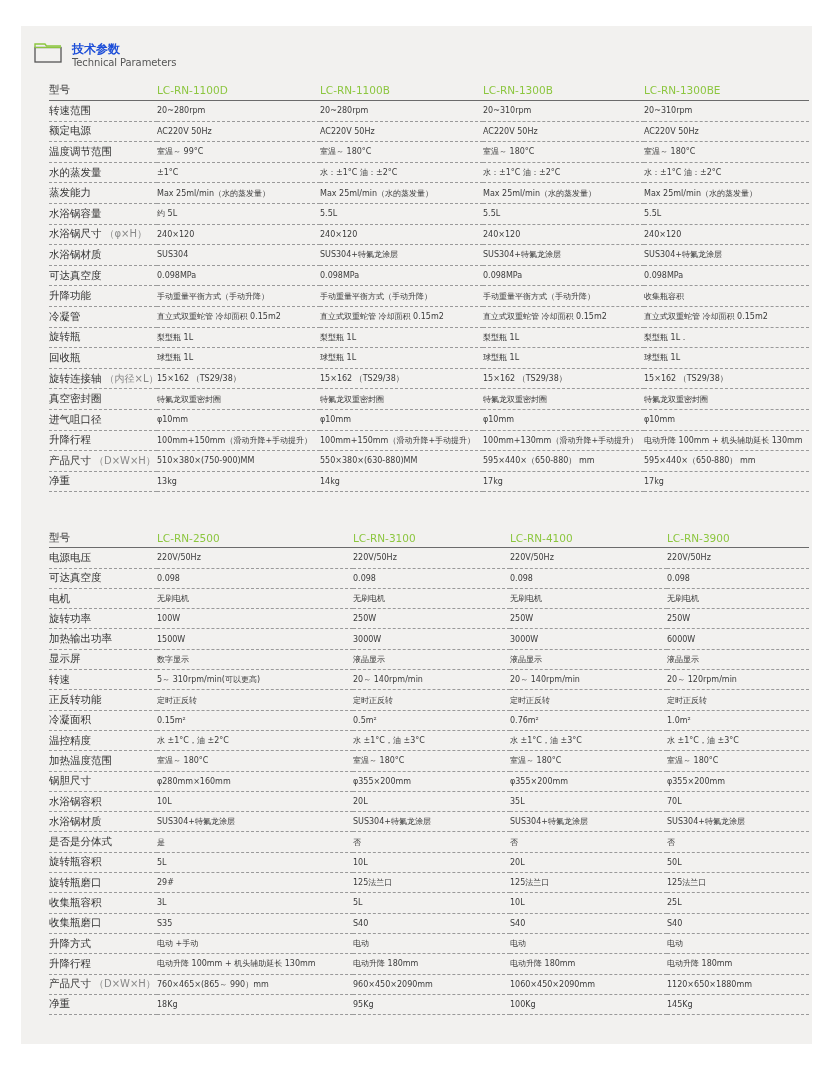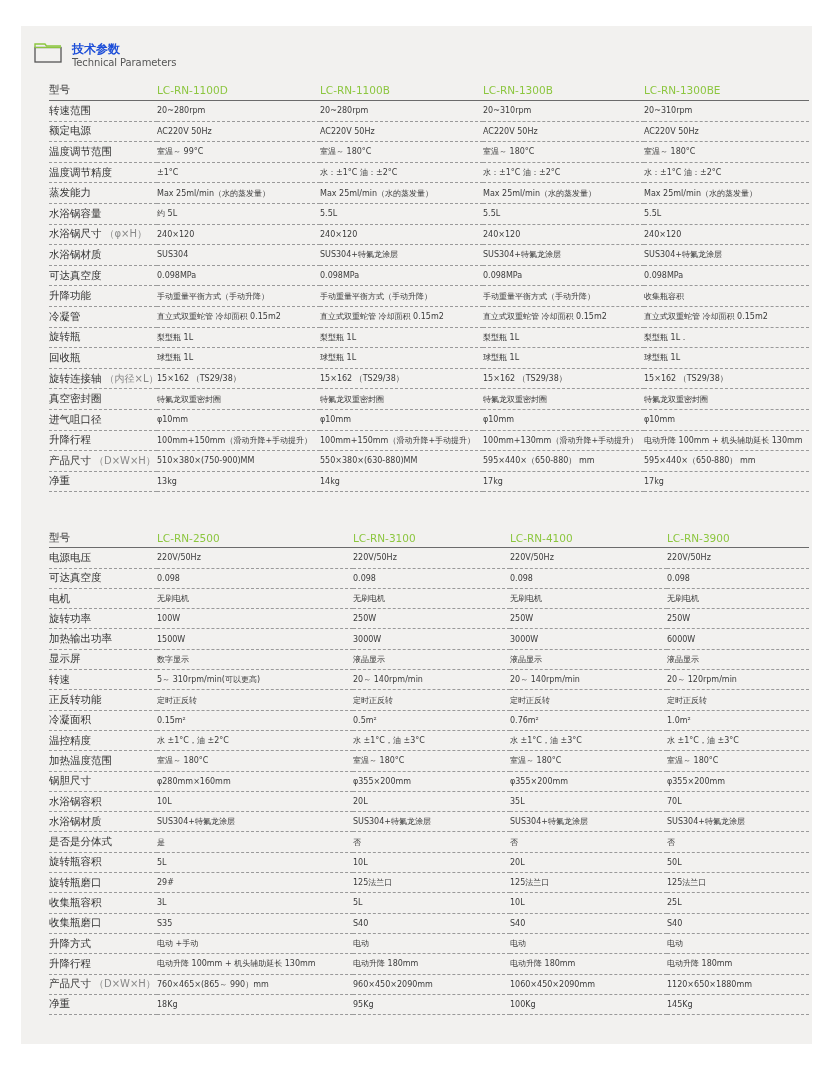--- a/index.html
+++ b/index.html
@@ -68,21 +68,21 @@
         <td>AC220V  50Hz</td>
       </tr>
       <tr>
         <td class="lbl"><span>温度调节范围</span><span class="sub"></span></td>
         <td>室温～ 99°C</td>
         <td>室温～ 180°C</td>
         <td>室温～ 180°C</td>
         <td>室温～ 180°C</td>
       </tr>
       <tr>
-        <td class="lbl"><span>温度调节精度</span><span class="sub"></span></td>
+        <td class="lbl"><span>水的蒸发量</span><span class="sub"></span></td>
         <td>±1°C</td>
         <td>水：±1°C  油：±2°C</td>
         <td>水：±1°C   油：±2°C</td>
         <td>水：±1°C   油：±2°C</td>
       </tr>
       <tr>
         <td class="lbl"><span>蒸发能力</span><span class="sub"></span></td>
         <td>Max 25ml/min（水的蒸发量）</td>
         <td>Max 25ml/min（水的蒸发量）</td>
         <td>Max 25ml/min（水的蒸发量）</td>

